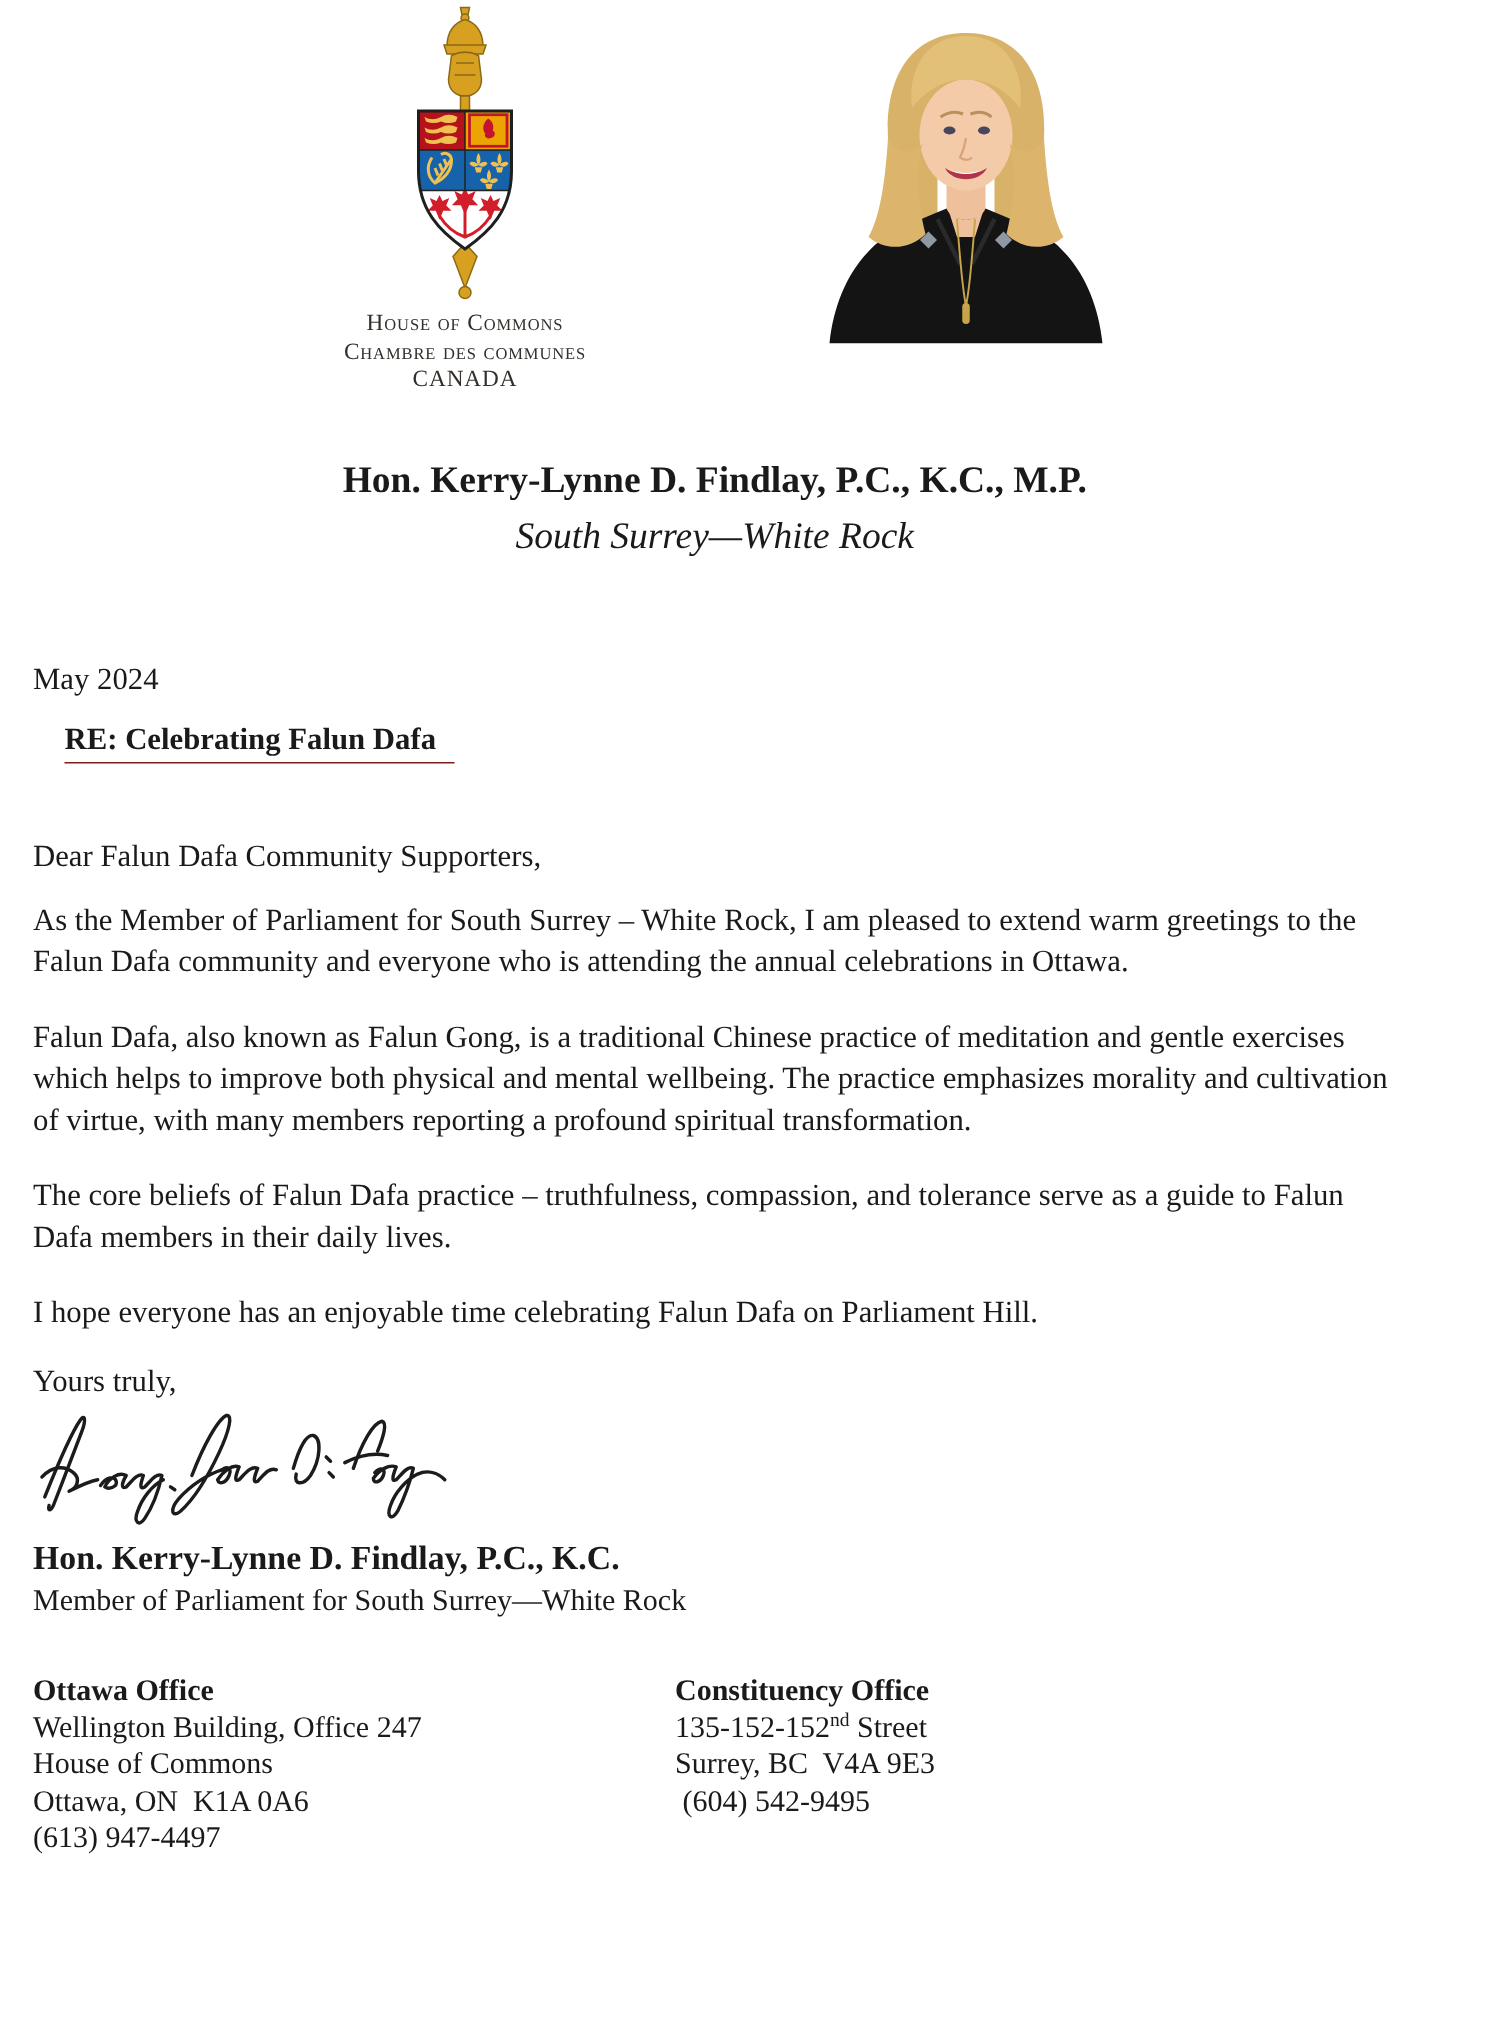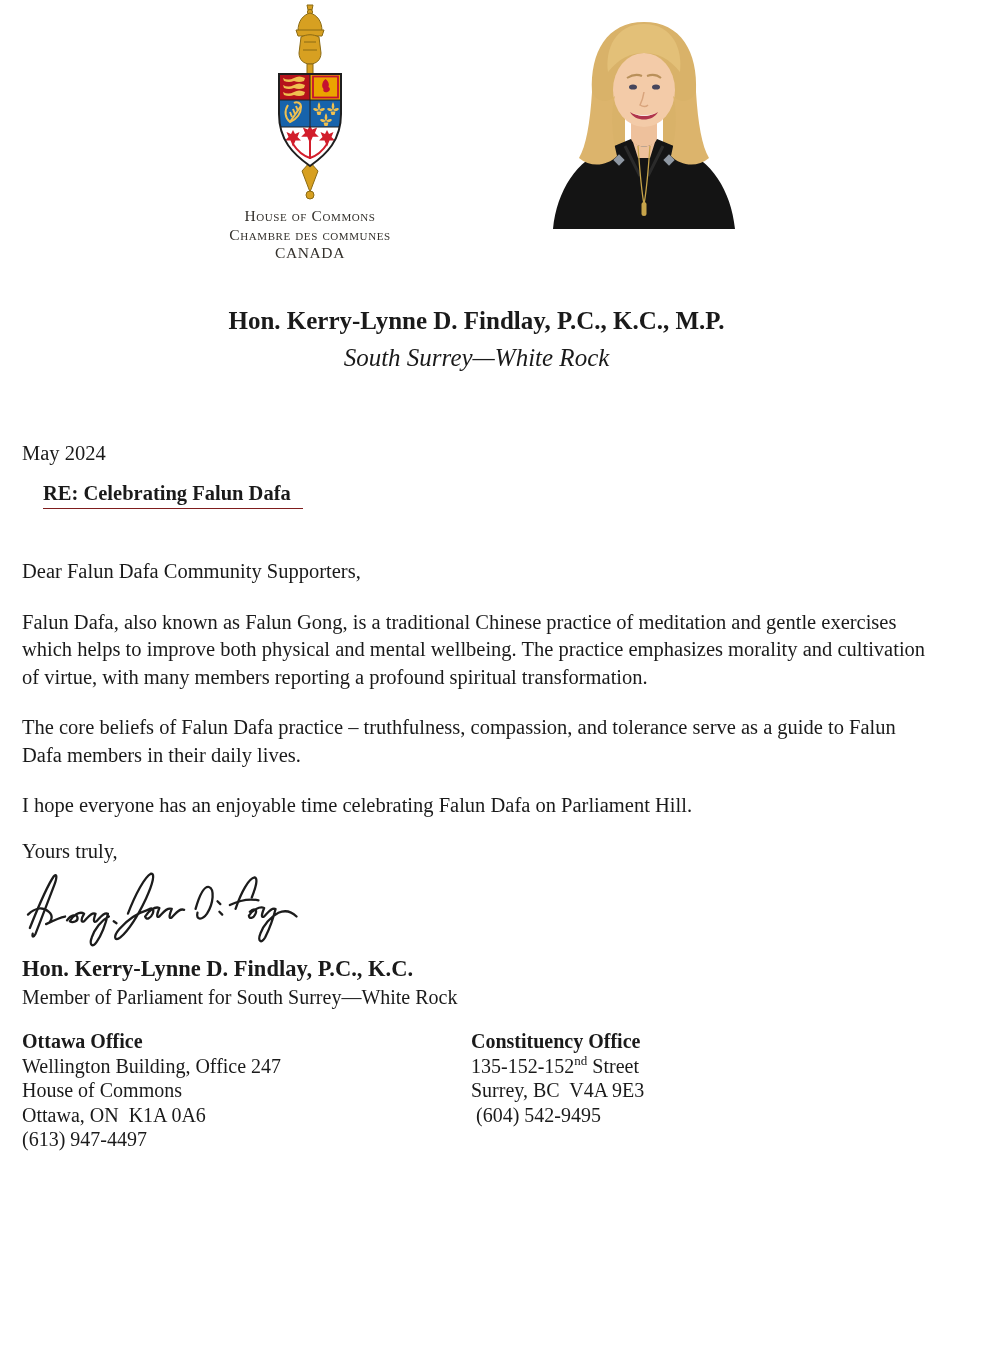--- a/index.html
+++ b/index.html
@@ -33,21 +33,21 @@
   .salutation { margin-top:49px; }
   .para { margin-top:23px; }
   .para-first { margin-top:15px; }
   .para-last { }
   .closing { margin-top:18px; }
   .signature-block { margin-top:2px; height:80px; }
   .signer-name { margin-top:8px; font-size:22.5px; font-weight:bold; line-height:1.25; }
   .signer-title { margin-top:2px; font-size:20px; line-height:1.2; }
 
   
-  .offices { display:flex; margin-top:20px; font-size:20px; line-height:24.5px;gap:21px; }
+  .offices { display:flex; margin-top:36px; font-size:20px; line-height:24.5px; }
   .office-col { width:428px; }
   .office-heading { font-weight:bold; }
   sup.ordinal { font-size:13px; vertical-align:super; line-height:0; }
   .indent { padding-left:5px; }
 </style>
 </head>
 <body>
 
 <div class="page">
 
@@ -144,20 +144,21 @@
     <div class="mp-riding">South Surrey—White Rock</div>
   </section>
 
   <main class="body-block">
     <p class="date-line">May 2024</p>
 
     <p class="subject-line"><span class="u">RE: Celebrating Falun Dafa</span></p>
 
     <p class="salutation">Dear Falun Dafa Community Supporters,</p>
 
+    <p class="para para-first">As the Member of Parliament for South Surrey – White Rock, I am pleased to extend warm greetings to the Falun Dafa community and everyone who is attending the annual celebrations in Ottawa.</p>
     <p class="para">Falun Dafa, also known as Falun Gong, is a traditional Chinese practice of meditation and gentle exercises which helps to improve both physical and mental wellbeing. The practice emphasizes morality and cultivation of virtue, with many members reporting a profound spiritual transformation.</p>
     <p class="para">The core beliefs of Falun Dafa practice – truthfulness, compassion, and tolerance serve as a guide to Falun Dafa members in their daily lives.</p>
     <p class="para para-last">I hope everyone has an enjoyable time celebrating Falun Dafa on Parliament Hill.</p>
 
     <p class="closing">Yours truly,</p>
 
     <div class="signature-block">
       <svg width="290" height="80" viewBox="0 0 300 84">
         <g fill="none" stroke="#1c1c1c" stroke-width="2.4" stroke-linecap="round" stroke-linejoin="round">
           <path d="M6,64 C14,44 24,20 31,10 C34,6 35,10 32,18 C27,31 19,52 12,70 C10,74 8,74 9,70"></path>

